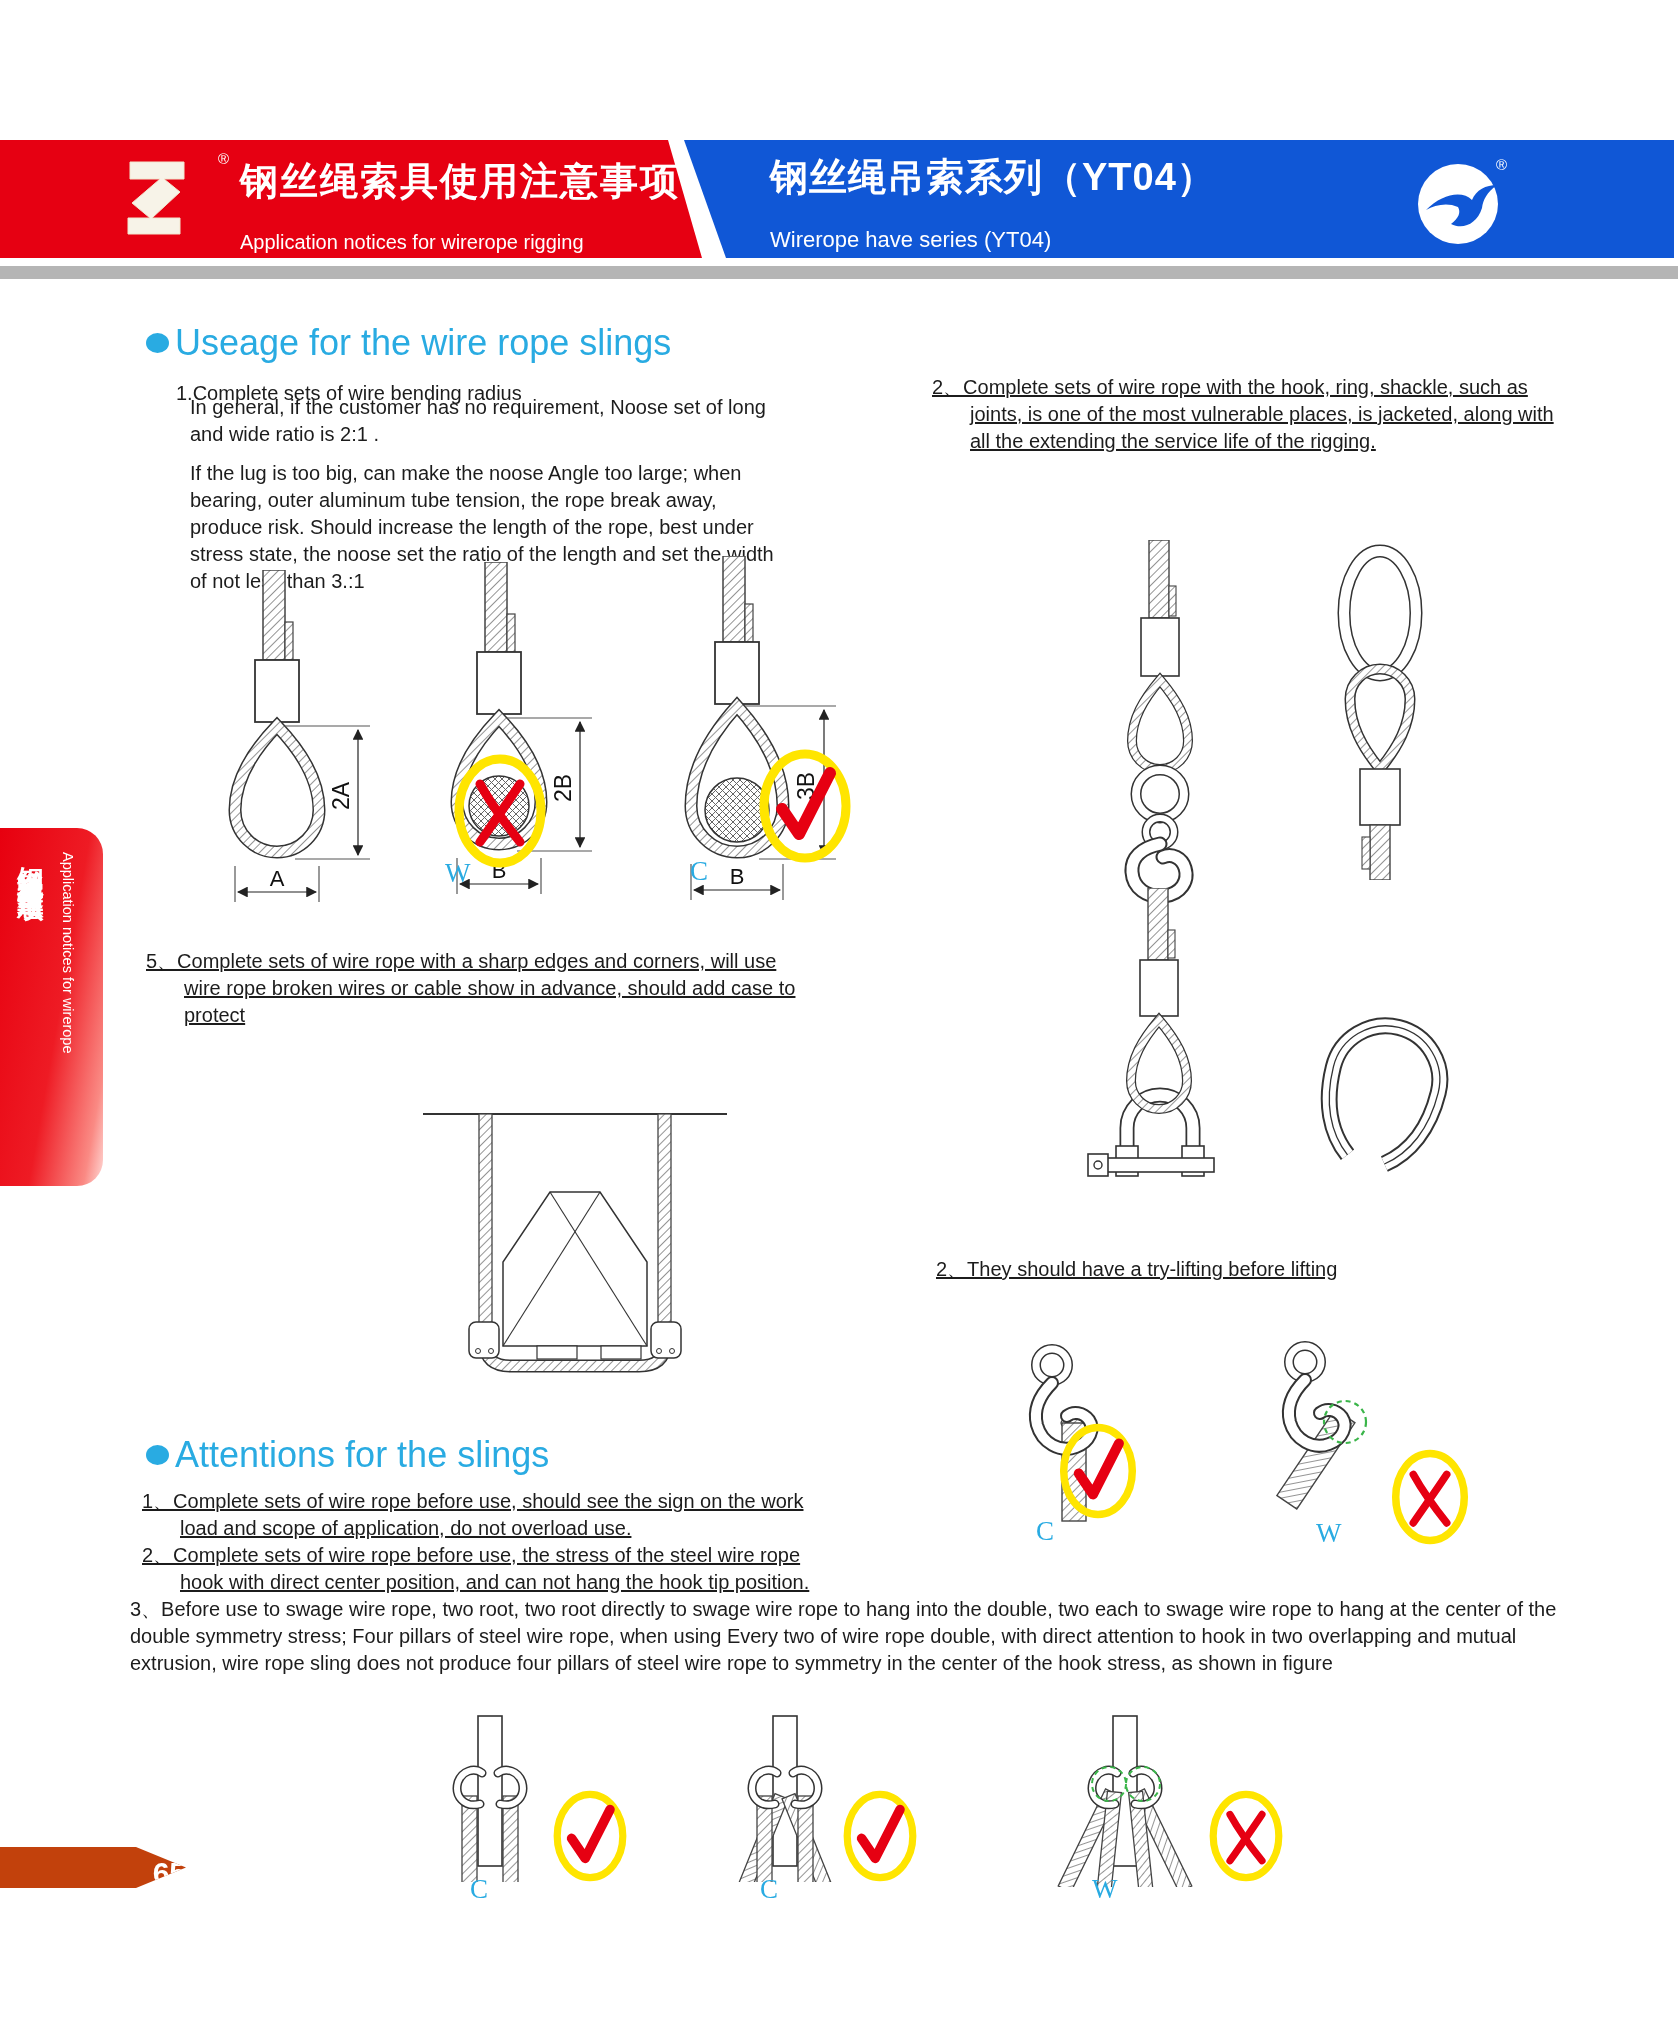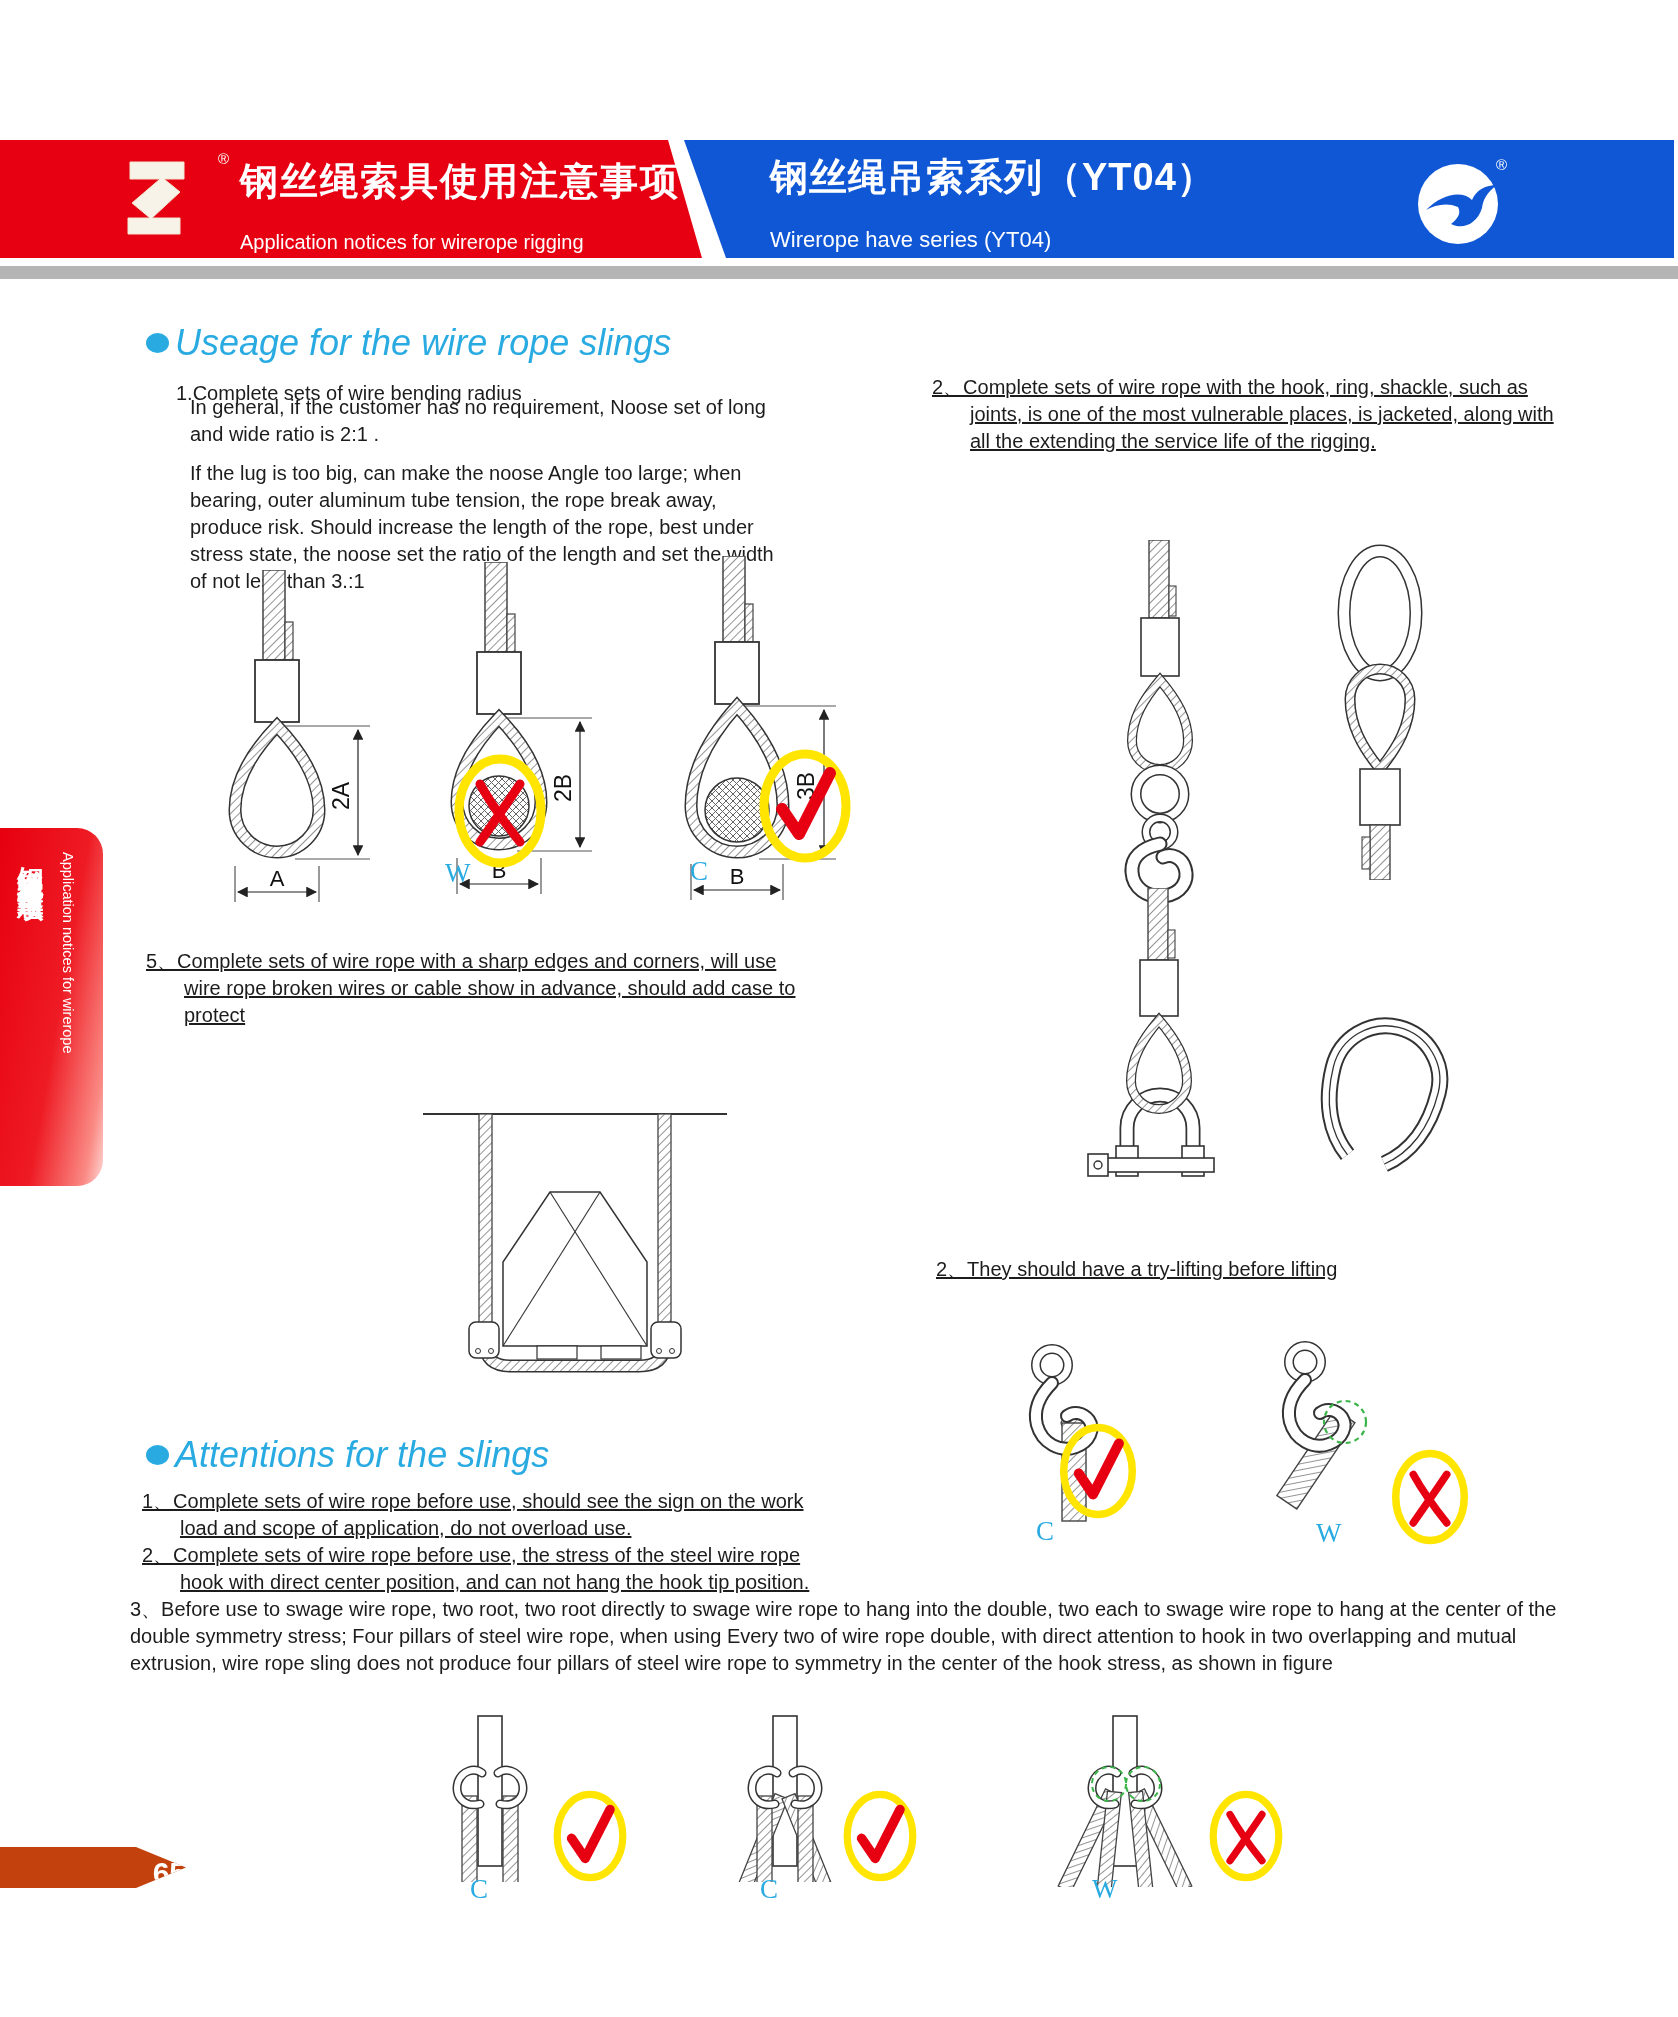--- a/index.html
+++ b/index.html
@@ -1,21 +1,21 @@
 <!DOCTYPE html>
 <html><head>
 <meta charset="utf-8">
 <style>
   html,body{margin:0;padding:0;background:#e9e9e9;}
   .page{position:relative;width:1678px;height:2017px;background:#fff;overflow:hidden;
         font-family:"Liberation Sans",sans-serif;}
   .abs{position:absolute;}
   .body-text{font-size:20px;line-height:27px;color:#1c1c1c;}
   .hang{padding-left:38px;text-indent:-38px;text-decoration:underline;}
-  .heading{display:flex;align-items:center;color:#29abe2;font-size:36px;font-style:italic;}
+  .heading{display:flex;align-items:center;color:#29abe2;font-size:36px;}
   .heading .dot{width:23px;height:20px;border-radius:50%;background:#29abe2;margin-right:6px;flex:0 0 auto;}
   .fig-label{font-family:"Liberation Serif",serif;font-size:27px;color:#29abe2;}
   .banner-red{left:0;top:140px;width:702px;height:118px;background:#e60012;
               clip-path:polygon(0 0,668px 0,702px 100%,0 100%);}
   .banner-blue{left:684px;top:140px;width:990px;height:118px;background:#1057d6;
                clip-path:polygon(0 0,100% 0,100% 100%,42px 100%);}
   .hdr-zh{font-size:38px;font-weight:bold;color:#fff;letter-spacing:2px;white-space:nowrap;}
   .hdr-en{font-size:20px;color:#fff;margin-top:24px;white-space:nowrap;}
   .gray-bar{left:0;top:266px;width:1678px;height:13px;background:#b5b5b5;}
   .side-tab{left:0;top:828px;width:103px;height:358px;border-radius:0 26px 26px 0;

